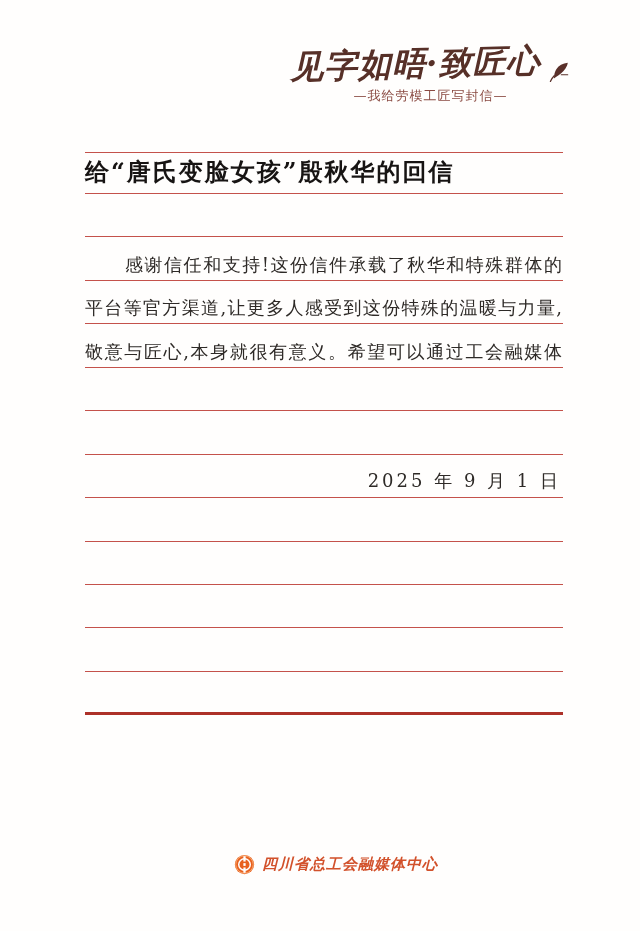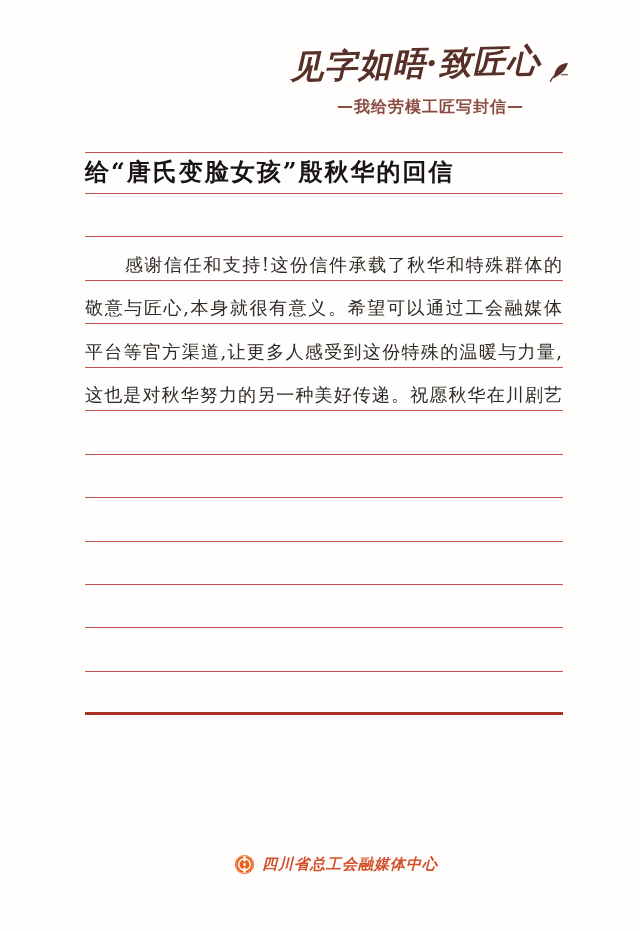--- a/index.html
+++ b/index.html
@@ -33,23 +33,22 @@
     font-size: 33px;
     font-weight: 700;
     font-style: italic;
     letter-spacing: 1px;
     color: var(--calligraphy, #573028);
     transform: rotate(-1.5deg);
     white-space: nowrap;
   }
   .quill { width: 26px; height: 26px; flex: 0 0 auto; margin-bottom: 2px; }
   .masthead-subtitle {
-    margin-top: 10px;
-    font-size: 16px;
-    font-weight: 700;
+    font-size: 13px;
+    font-weight: 400;
     letter-spacing: 1px;
     color: var(--subtitle, #8a4a42);
   }
 
   
   .ruled {
     position: absolute;
     left: 85px;
     top: 152px;
     width: 478px;
@@ -140,30 +139,30 @@
 
   <div class="ruled">
       <div class="row title">
         <span>给“唐氏变脸女孩”殷秋华的回信</span>
       </div>
       <div class="row blank"></div>
       <div class="row body indent justify">
         <span>感谢信任和支持!这份信件承载了秋华和特殊群体的</span>
       </div>
       <div class="row body justify">
-        <span>敬意与匠心,本身就很有意义。希望可以通过工会融媒体</span>
-      </div>
-      <div class="row body justify">
         <span>平台等官方渠道,让更多人感受到这份特殊的温暖与力量,</span>
       </div>
       <div class="row body justify">
-        <span>这也是对秋华努力的另一种美好传递。祝愿秋华在川剧艺</span>
+        <span>敬意与匠心,本身就很有意义。希望可以通过工会融媒体</span>
       </div>
       <div class="row blank"></div>
       <div class="row blank"></div>
+      <div class="row date">
+        <span>2025 年 9 月 1 日</span>
+      </div>
       <div class="row blank"></div>
       <div class="row blank"></div>
       <div class="row blank"></div>
       <div class="row blank"></div>
       <div class="row blank thick"></div>
     </div>
 
   <div class="footer">
     <svg class="union-logo" viewBox="0 0 24 24">
       <circle cx="12" cy="12" r="11" fill="#e8611f"></circle>

